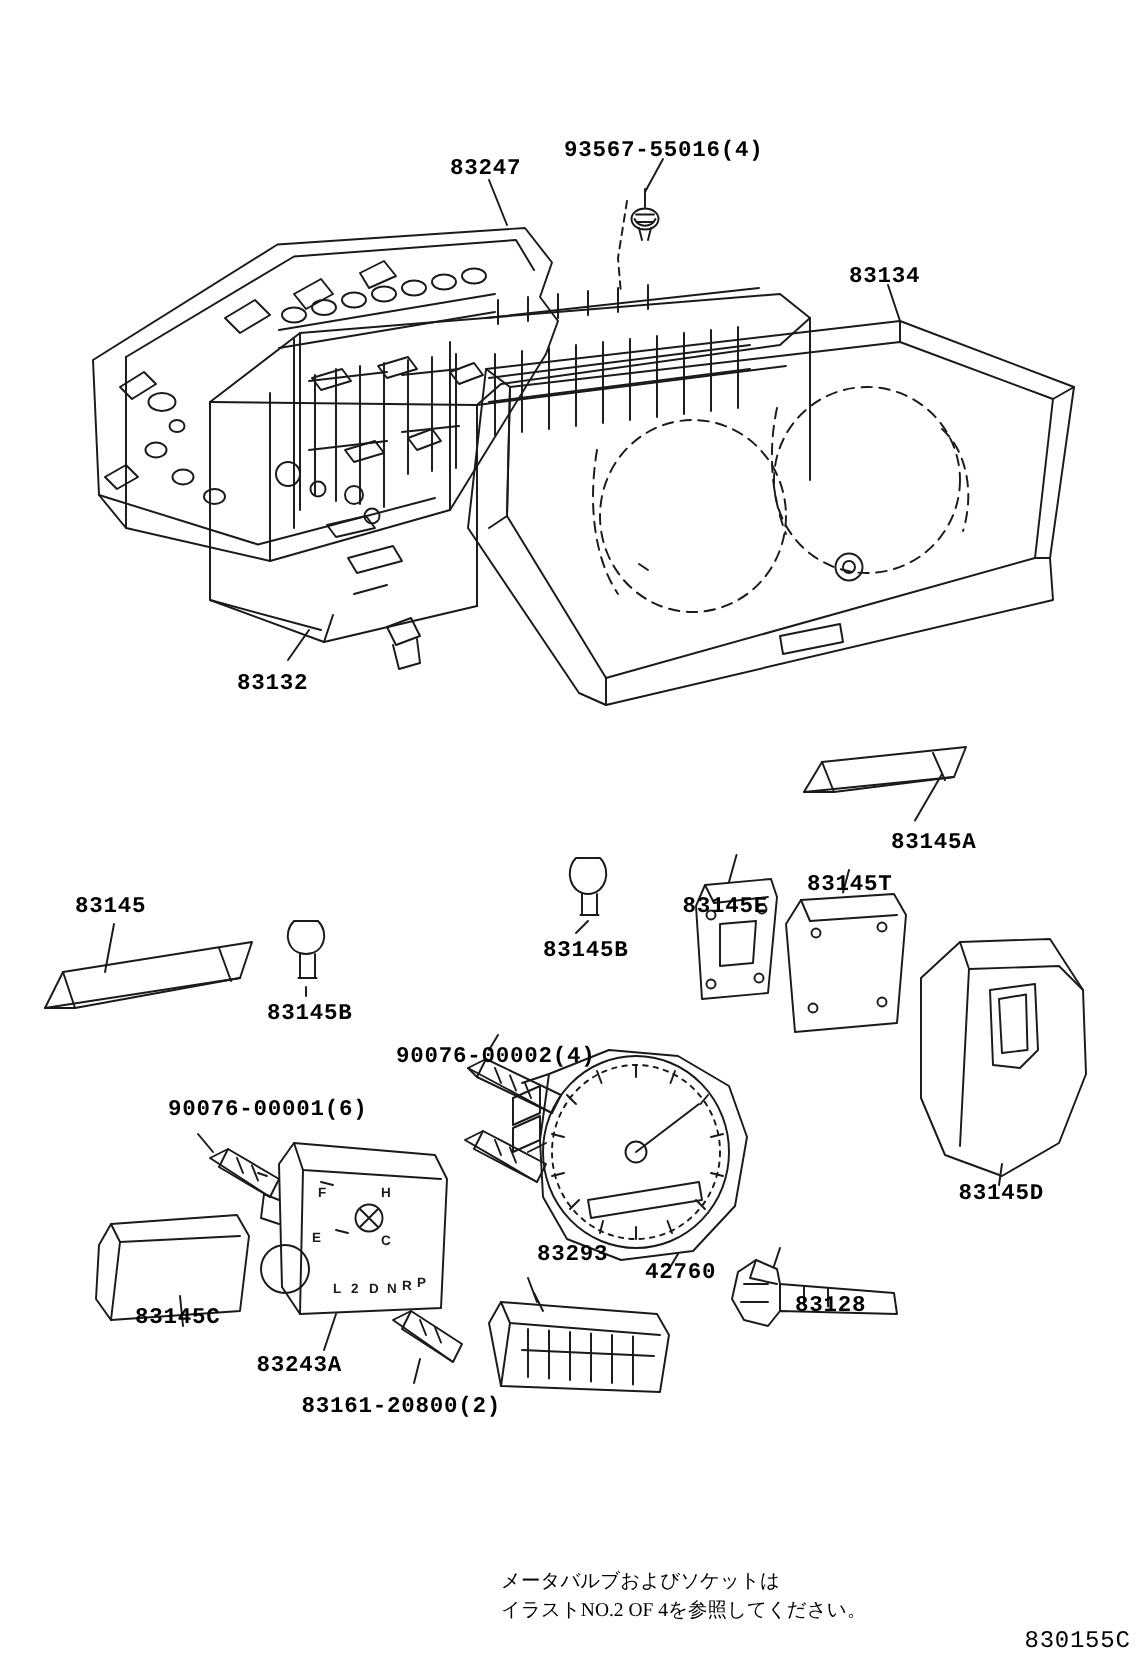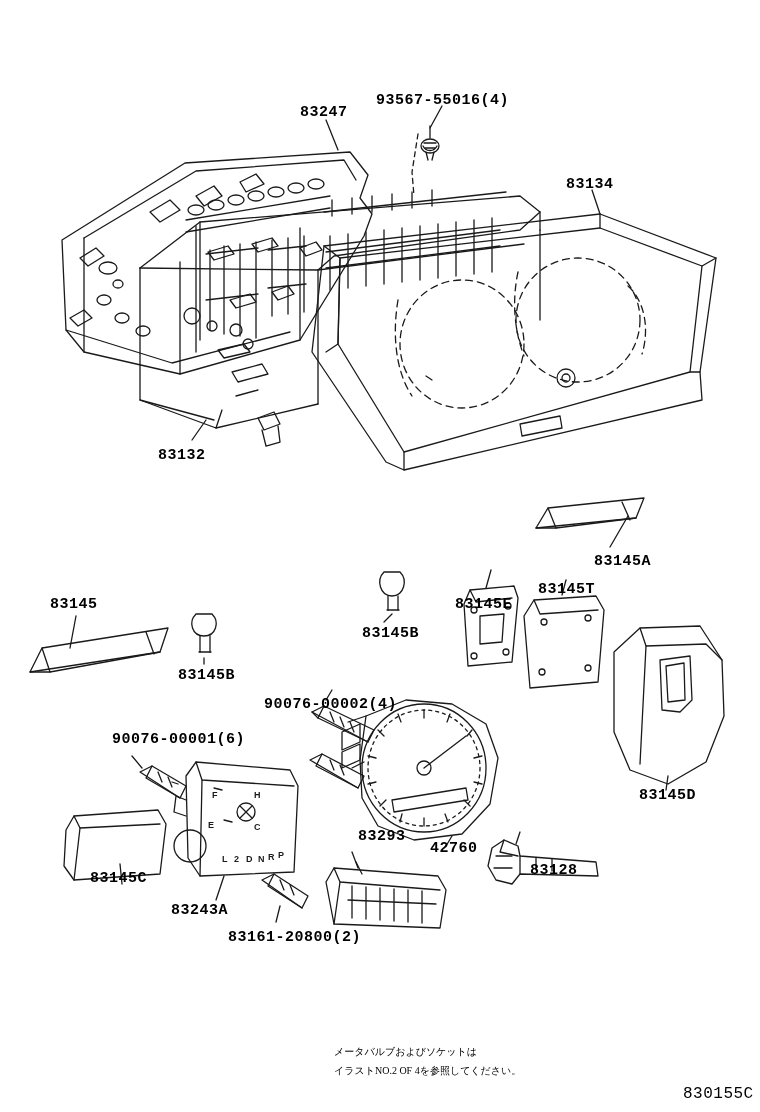--- a/index.html
+++ b/index.html
@@ -33,21 +33,21 @@
     font-family: "Liberation Mono", monospace;
     font-size: 15px;
     font-weight: bold;
     letter-spacing: 0.5px;
     white-space: nowrap;
     color: #000;
   }
   .jp {
     position: absolute;
     font-family: "DejaVu Sans", sans-serif;
-    font-size: 10px;
+    font-size: 13px;
     white-space: nowrap;
     color: #000;
   }
   .corner {
     position: absolute;
     font-family: "Liberation Mono", monospace;
     font-size: 16px;
     letter-spacing: 0.5px;
     color: #000;
   }
@@ -300,20 +300,20 @@
   <div class="lbl" style="left:362px; top:625px;">83145B</div>
   <div class="lbl" style="left:178px; top:667px;">83145B</div>
   <div class="lbl" style="left:264px; top:696px;">90076-00002(4)</div>
   <div class="lbl" style="left:639px; top:787px;">83145D</div>
   <div class="lbl" style="left:88px; top:731px;margin-left:24px;">90076-00001(6)</div>
   <div class="lbl" style="left:334px; top:828px;margin-left:24px;">83293</div>
   <div class="lbl" style="left:430px; top:840px;">42760</div>
   <div class="lbl" style="left:518px; top:862px;margin-left:12px;">83128</div>
   <div class="lbl" style="left:90px; top:870px;">83145C</div>
   <div class="lbl" style="left:171px; top:902px;">83243A</div>
-  <div class="lbl" style="left:228px; top:929px;">83161-20800(2)</div>
+  <div class="lbl" style="left:201px; top:929px;">83161-20800(2)</div>
 
   <div class="jp" style="left:334px; top:1045px;">メータバルブおよびソケットは</div>
   <div class="jp" style="left:334px; top:1064px;font-family:Liberation Serif, serif;">イラストNO.2 OF 4を参照してください。</div>
 
   <div class="corner" style="left:683px; top:1085px;">830155C</div>
 
 </div>
 
 </body></html>

